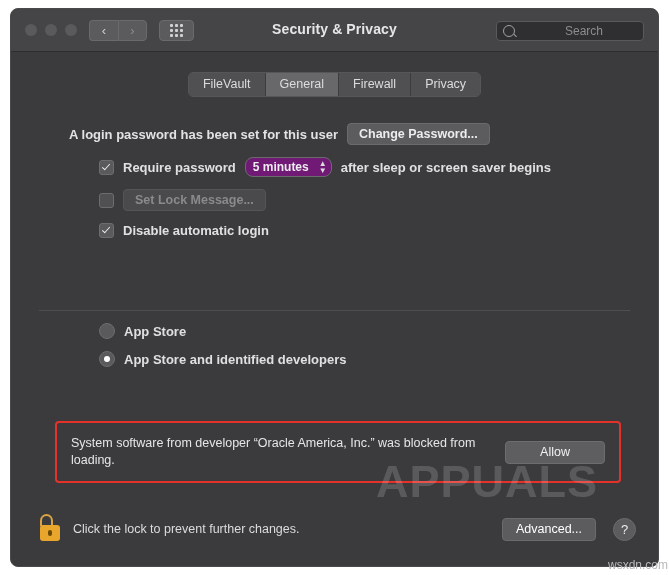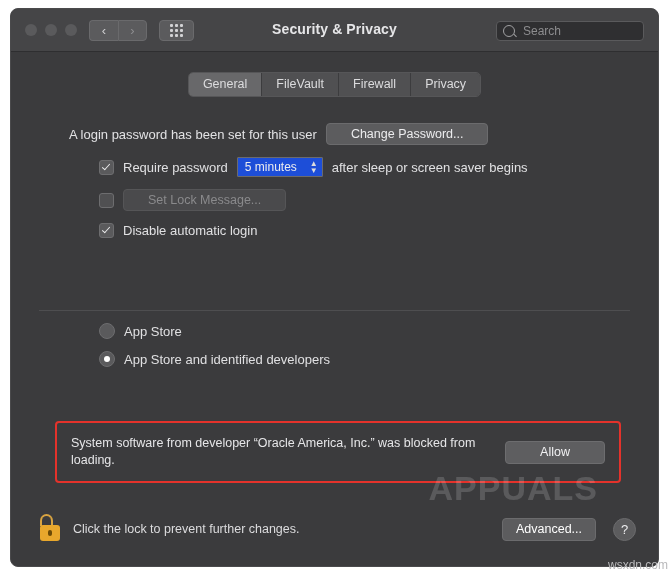--- a/index.html
+++ b/index.html
@@ -110,20 +110,21 @@
     top: 12px;
     width: 148px;
     height: 20px;
     background: #2f2f31;
     border: 1px solid #5a5a5c;
     border-radius: 4px;
     box-sizing: border-box;
     display: flex;
     align-items: center;
     padding-left: 6px;
+    gap: 42px;
   }
   .searchbox .mag {
     width: 10px;
     height: 10px;
     border: 1.4px solid #a0a0a2;
     border-radius: 50%;
     position: relative;
     flex: none;
   }
   .searchbox .mag::after {
@@ -178,30 +179,31 @@
   .content {
     position: relative;
     padding: 0 28px;
     color: #e0e0e2;
     font-size: 13px;
   }
   .row {
     display: flex;
     align-items: center;
     gap: 9px;
+    font-weight: bold;
   }
   .r1 { margin-top: 26px; padding-left: 30px; }
   .r1 .txt { font-size: 13px; color: #e2e2e4; }
   .btn {
     background: #5c5c5e;
     border: 1px solid #6b6b6d;
     border-radius: 4px;
     color: #ececee;
     font-size: 12.5px;
-    padding: 3px 24px;
+    padding: 3px 11px;
     box-sizing: border-box;
   }
   .btn.disabled {
     background: #4a4a4c;
     border-color: #555557;
     color: #8a8a8c;
   }
   .chkrow { margin-top: 12px; padding-left: 60px; }
   .chk {
     width: 13px;
@@ -219,23 +221,23 @@
     position: absolute;
     left: 4px;
     top: 1px;
     width: 3px;
     height: 7px;
     border: solid #ececee;
     border-width: 0 1.6px 1.6px 0;
     transform: rotate(42deg);
   }
   .select {
-    background: #1d4ed8;
+    background: #701a75;
     border: 1px solid #6b6b6d;
-    border-radius: 1px;
+    border-radius: 8px;
     font-size: 12px;
     color: #ececee;
     padding: 2px 22px 2px 7px;
     position: relative;
     display: inline-block;
     min-width: 86px;
     box-sizing: border-box;
   }
   .select .arrows {
     position: absolute;
@@ -390,21 +392,21 @@
     line-height: 21px;
     text-align: center;
     box-sizing: border-box;
   }
 
   
   .wm-appuals {
     position: absolute;
     right: 60px;
     bottom: 58px;
-    font-size: 34px;
+    font-size: 45px;
     font-weight: bold;
     color: rgba(255,255,255,0.16);
     letter-spacing: 1px;
     pointer-events: none;
   }
   .wm-corner {
     position: absolute;
     right: 1px;
     bottom: 3px;
     font-size: 12px;
@@ -441,22 +443,22 @@
     </div>
     <div class="wintitle">Security &amp; Privacy</div>
     <div class="searchbox">
       <span class="mag"></span>
       <input type="text" placeholder="Search" style="">
     </div>
   </div>
 
   <div class="tabsrow">
     <div class="tabs">
+      <div class="tab">FileVault</div>
       <div class="tab active">General</div>
-      <div class="tab">FileVault</div>
       <div class="tab">Firewall</div>
       <div class="tab">Privacy</div>
     </div>
   </div>
 
   <div class="content">
 
     <div class="row r1">
       <span class="txt">A login password has been set for this user</span>
       <span class="btn">Change Password...</span>

